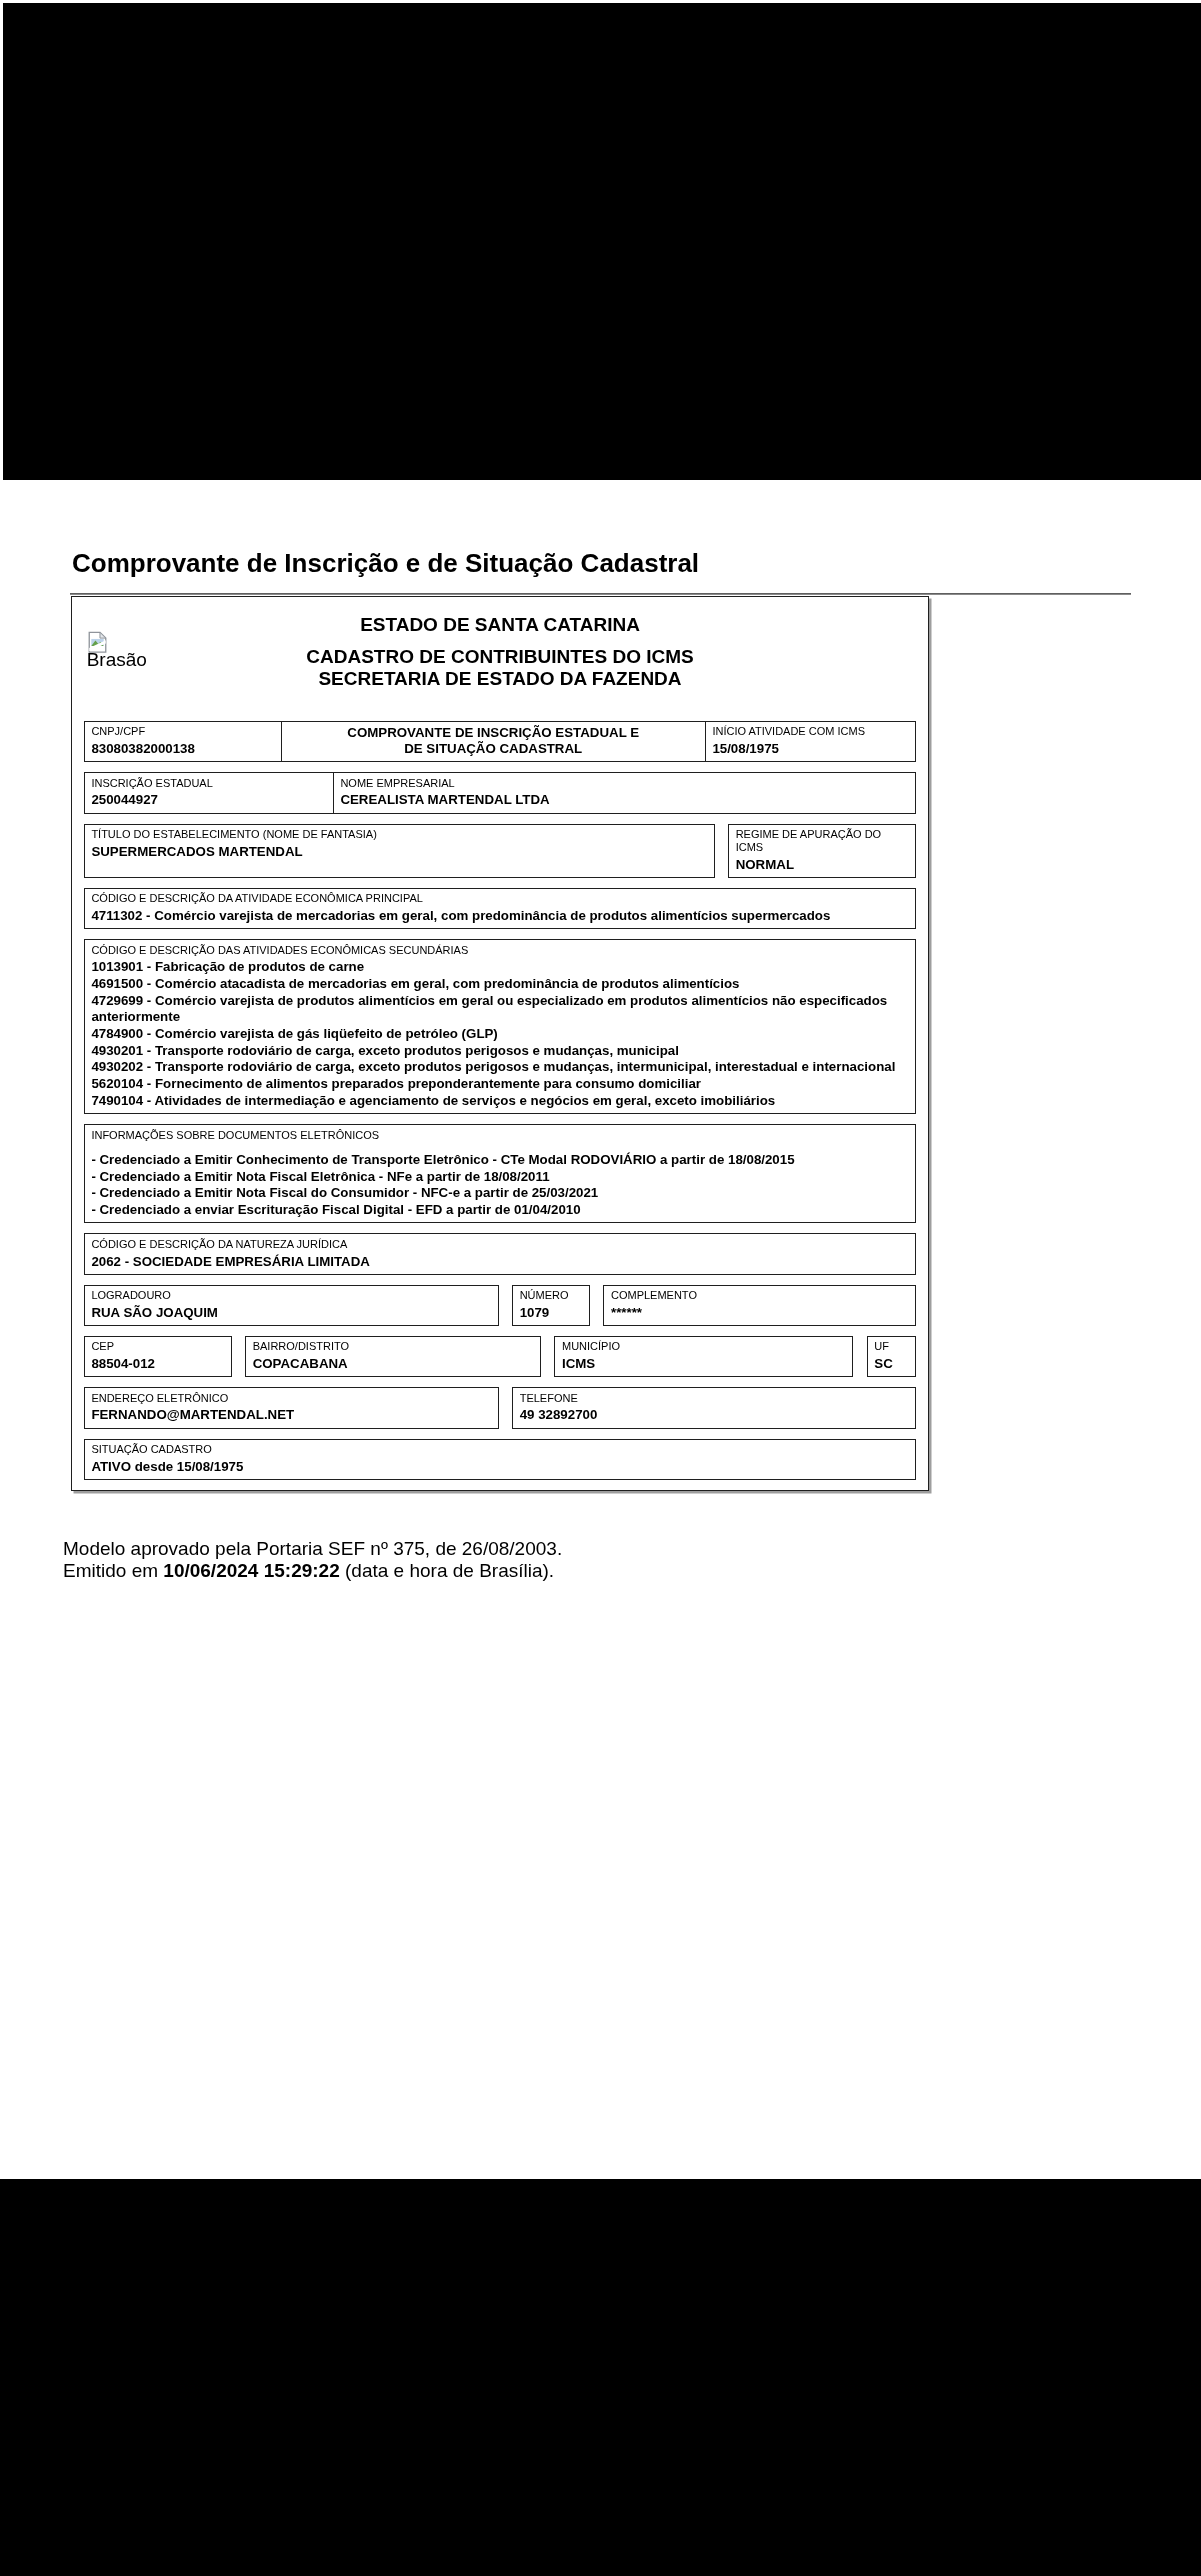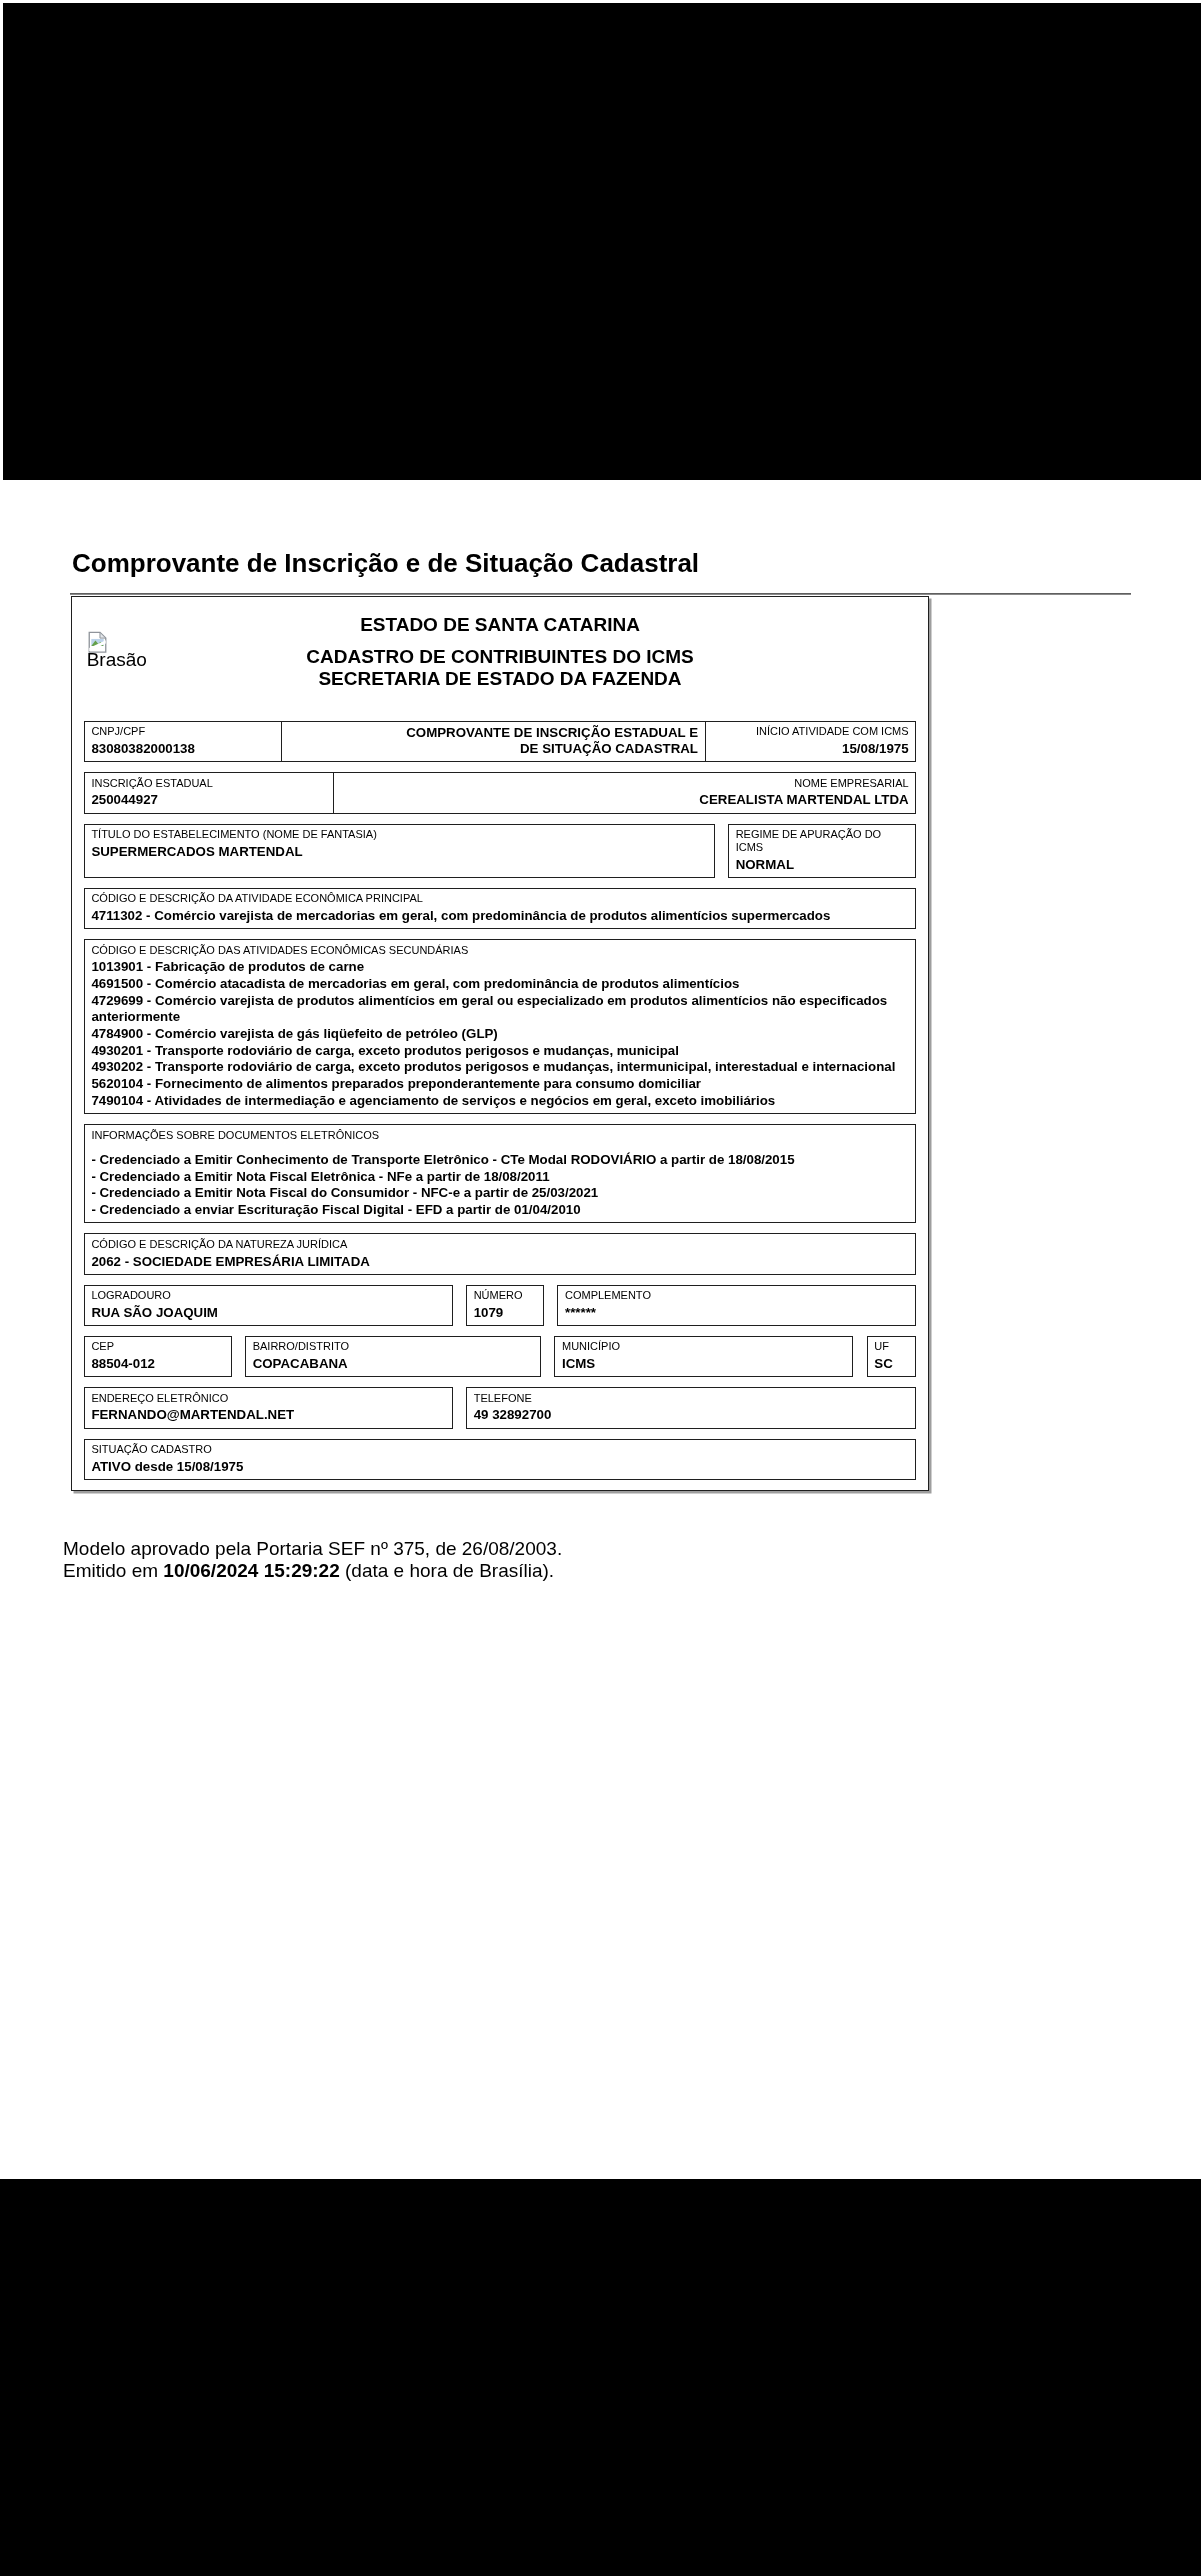--- a/index.html
+++ b/index.html
@@ -33,35 +33,35 @@
   .brasao { position:absolute; left:3px; top:16.7px; text-align:left; }
   .brasao .img { display:block; margin-left:1.7px; }
   .brasao .alt { font-size:19px; line-height:20px; margin-top:-3.3px; }
 
   .rows { display:flex; flex-direction:column; gap:10px; }
   .hrow { display:flex; gap:13.3px; }
 
   .fieldbox { border:1.7px solid #1f1f1f; padding:3.3px 6.7px 4.2px 6.7px; background:#fff; }
   .joined { display:flex; border:1.7px solid #1f1f1f; background:#fff; }
   .joined .cell { padding:3.3px 6.7px 4.2px 6.7px; }
-  .joined .cell + .cell { border-left:1.7px solid #1f1f1f;text-align:right; }
+  .joined .cell + .cell { border-left:1.7px solid #1f1f1f; }
 
   .fl { font-size:11px; line-height:13.3px; font-weight:normal; }
   .fv { font-size:13.3px; line-height:16px; font-weight:bold; margin-top:2.5px; }
   .fv-line { font-size:13.3px; line-height:16px; font-weight:bold; }
   .center2 { display:flex; flex-direction:column; justify-content:center; text-align:center; }
 
   .list { margin-top:2.5px; }
   .list .fv-line { margin-top:0.8px; }
   .list.spaced { margin-top:10px; }
 
   .w-cnpj { width:196px; } .w-doct { width:424px; } .w-flex { flex:1; }
   .w-ie   { width:248px; }
   .w-tit  { width:631px; }
-  .w-logr { width:369px; } .w-num { width:78px; }
+  .w-logr { width:415px; } .w-num { width:78px; }
   .w-cep  { width:148px; } .w-bai { width:296px; } .w-mun { width:299px; }
 
   .footer { margin:47px 0 0 63px; font-size:19px; line-height:22.5px; }
   .footer b { font-weight:bold; }
 </style>
 </head>
 <body>
 
 <div class="bar-top"></div>
 

